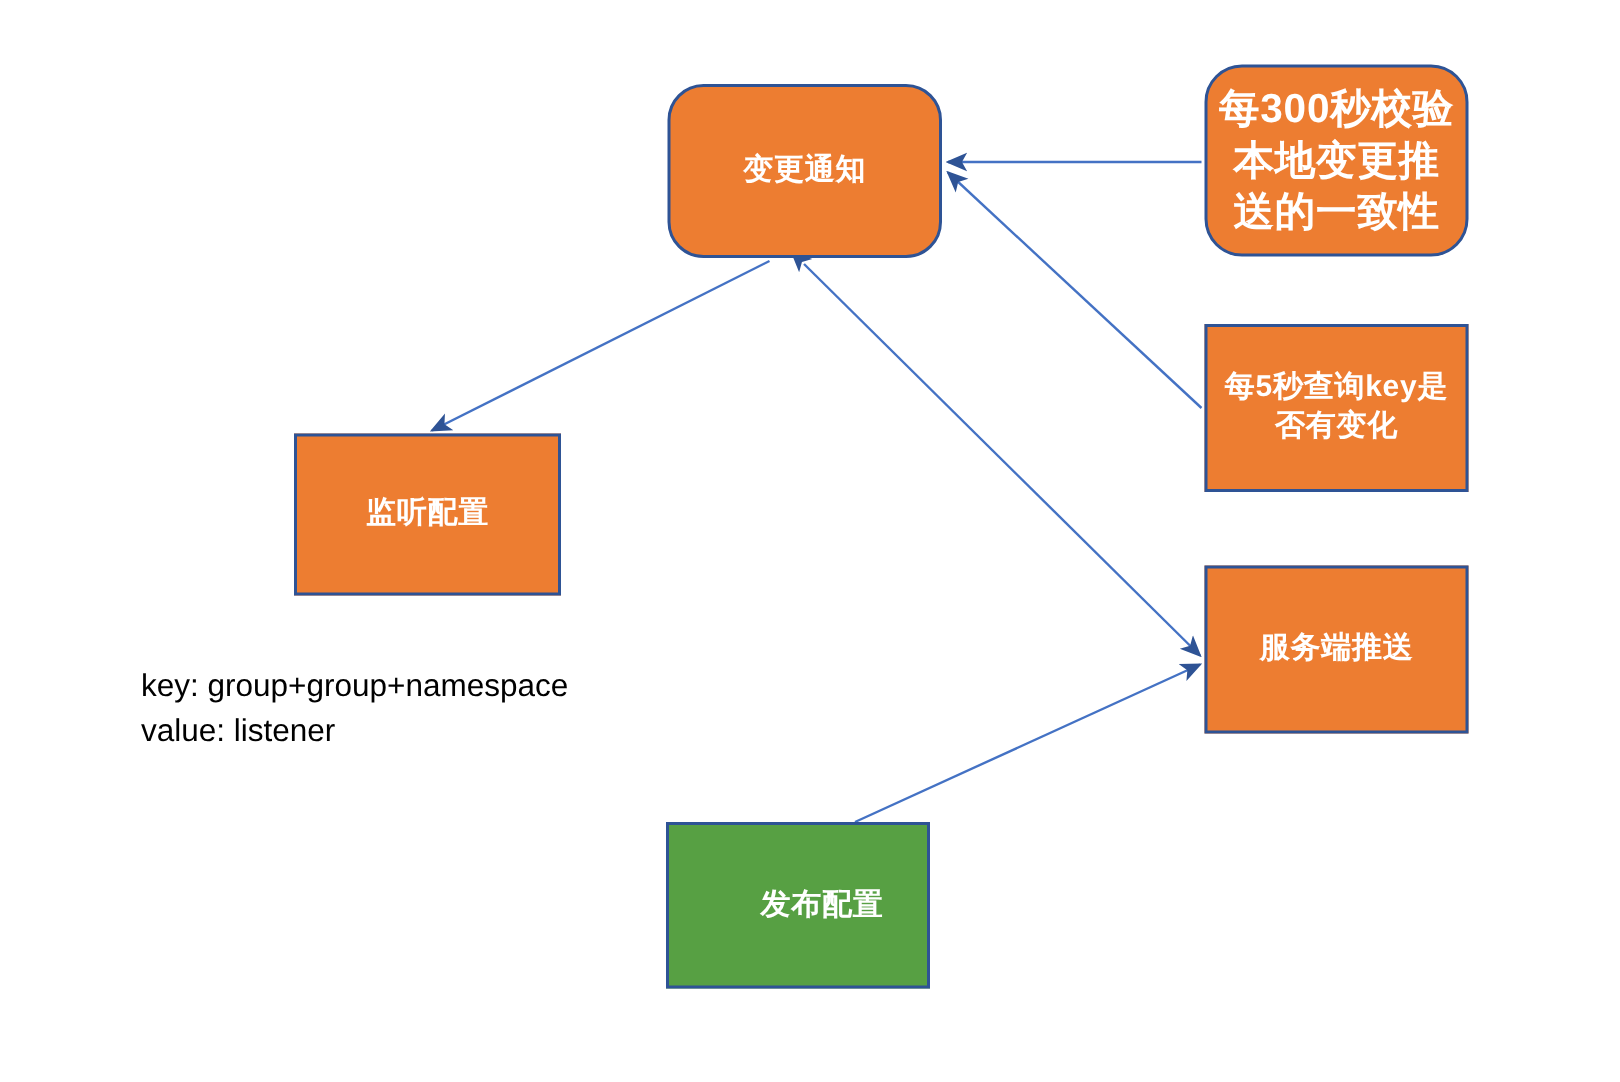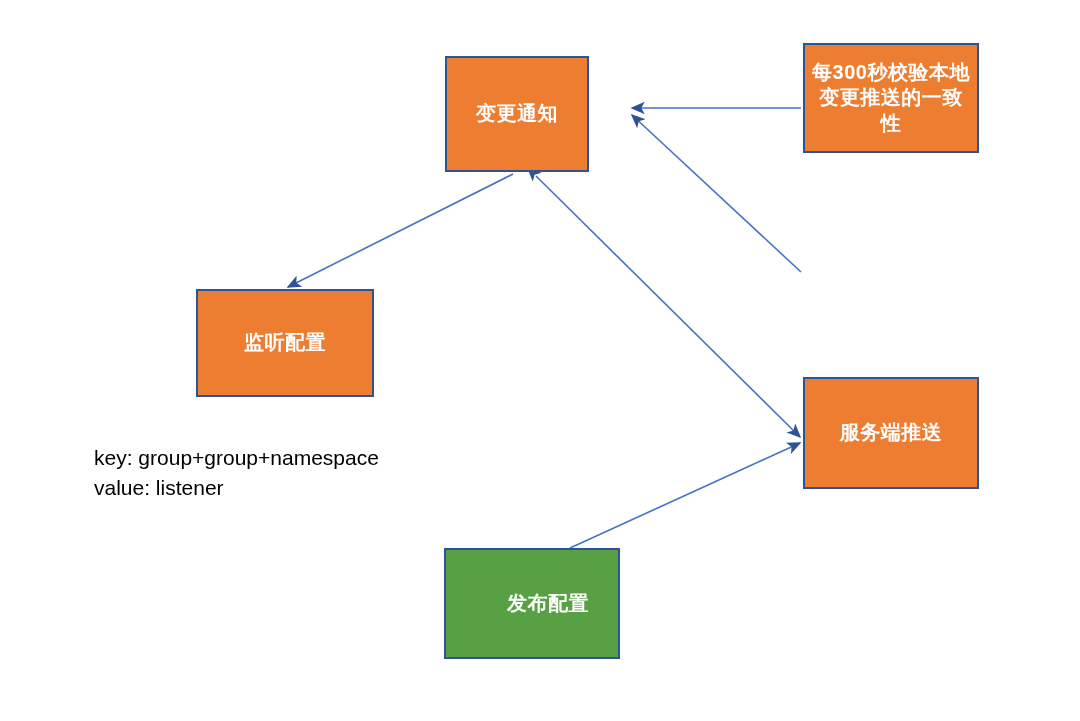--- a/index.html
+++ b/index.html
@@ -34,22 +34,22 @@
   .node.orange { background: #ED7D31; }
   .node.green  { background: #57A043; }
 
   .node-label {
     display: block;
     padding: 0 6px;
     white-space: pre-line;
   }
 
   
-  #node-change-notify   { left: 445px; top: 56px;  width: 144px; height: 116px; font-size: 20px; }
-  #node-verify-300s     { left: 803px; top: 43px;  width: 176px; height: 110px; font-size: 20px; }
+  #node-change-notify   { left: 445px; top: 56px;  width: 183px; height: 116px; font-size: 20px; border-radius: 24px; }
+  #node-verify-300s     { left: 803px; top: 43px;  width: 176px; height: 128px; font-size: 27px; border-radius: 25px; }
   #node-poll-5s         { left: 803px; top: 216px; width: 176px; height: 112px; font-size: 20px; }
   #node-server-push     { left: 803px; top: 377px; width: 176px; height: 112px; font-size: 20px; }
   #node-listen-config   { left: 196px; top: 289px; width: 178px; height: 108px; font-size: 20px; }
   #node-publish-config  { left: 444px; top: 548px; width: 176px; height: 111px; font-size: 20px; padding-left: 32px; }
 
   #kv-note {
     position: absolute;
     left: 94px;
     top: 443px;
     font-size: 21px;
@@ -100,20 +100,23 @@
   </svg>
 
   <div class="node orange" id="node-change-notify">
     <span class="node-label">变更通知</span>
   </div>
 
   <div class="node orange" id="node-verify-300s">
     <span class="node-label">每300秒校验本地变更推送的一致性</span>
   </div>
 
+  <div class="node orange" id="node-poll-5s">
+    <span class="node-label">每5秒查询key是否有变化</span>
+  </div>
 
   <div class="node orange" id="node-listen-config">
     <span class="node-label">监听配置</span>
   </div>
 
   <div class="node orange" id="node-server-push">
     <span class="node-label">服务端推送</span>
   </div>
 
   <div class="node green" id="node-publish-config">

